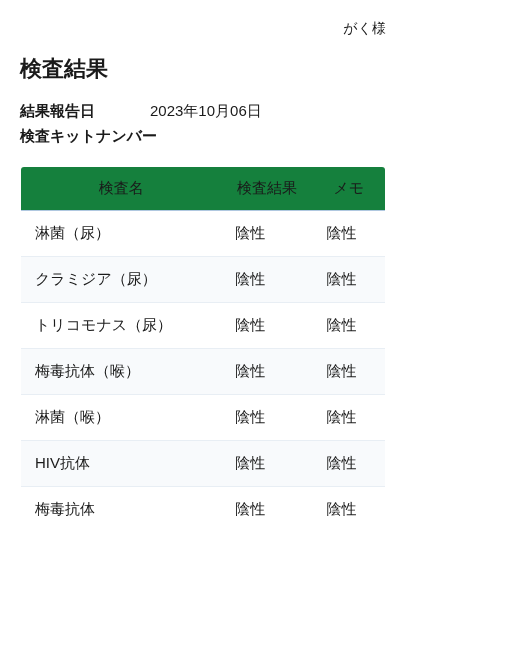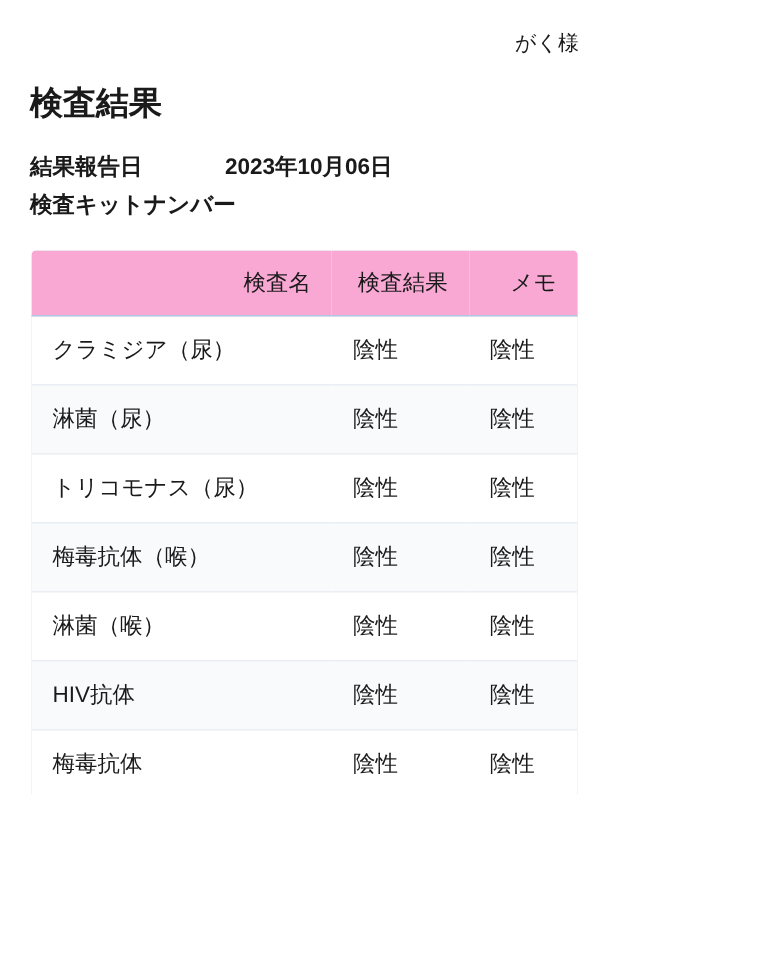--- a/index.html
+++ b/index.html
@@ -51,35 +51,35 @@
       font-size: 15px;
       font-weight: bold;
     }
 
     .meta-label {
       min-width: 130px;
       font-weight: bold;
     }
 
     .meta-value {
-      font-weight: bold;
+      font-weight: normal;
     }
 
     .results-table {
       width: 100%;
       border-collapse: collapse;
       border: 1px solid #c8d8e8;
       border-radius: 4px;
       overflow: hidden;
     }
 
     .results-table th {
-      background-color: #f9a8d4;
+      background-color: #15803d;
       padding: 12px 14px;
-      text-align: right;
+      text-align: center;
       font-weight: normal;
       font-size: 15px;
       color: #1a1a1a;
       border-bottom: 1px solid #b0c8e0;
     }
 
     .results-table th:nth-child(1) {
       width: 55%;
     }
 
@@ -133,26 +133,26 @@
   <table class="results-table">
     <thead>
       <tr>
         <th>検査名</th>
         <th>検査結果</th>
         <th>メモ</th>
       </tr>
     </thead>
     <tbody id="table-body">
     <tr>
-          <td>クラミジア（尿）</td>
+          <td>淋菌（尿）</td>
           <td>陰性</td>
           <td>陰性</td>
         </tr>
         <tr>
-          <td>淋菌（尿）</td>
+          <td>クラミジア（尿）</td>
           <td>陰性</td>
           <td>陰性</td>
         </tr>
         <tr>
           <td>トリコモナス（尿）</td>
           <td>陰性</td>
           <td>陰性</td>
         </tr>
         <tr>
           <td>梅毒抗体（喉）</td>

